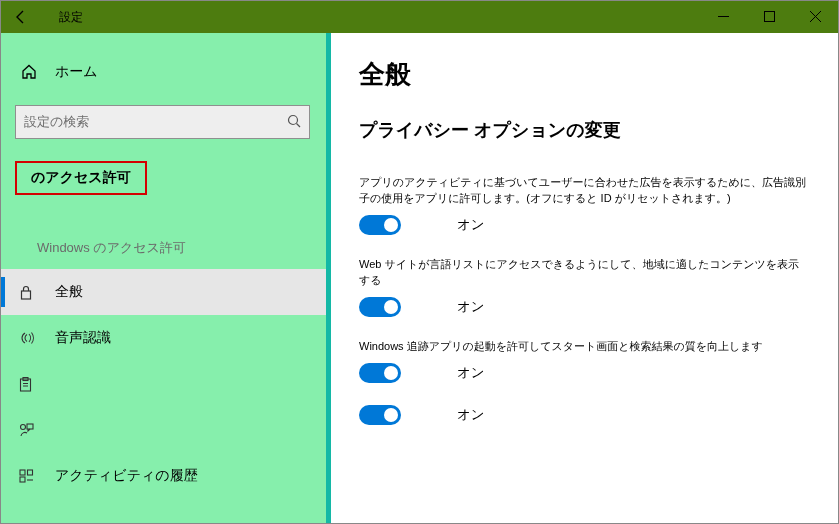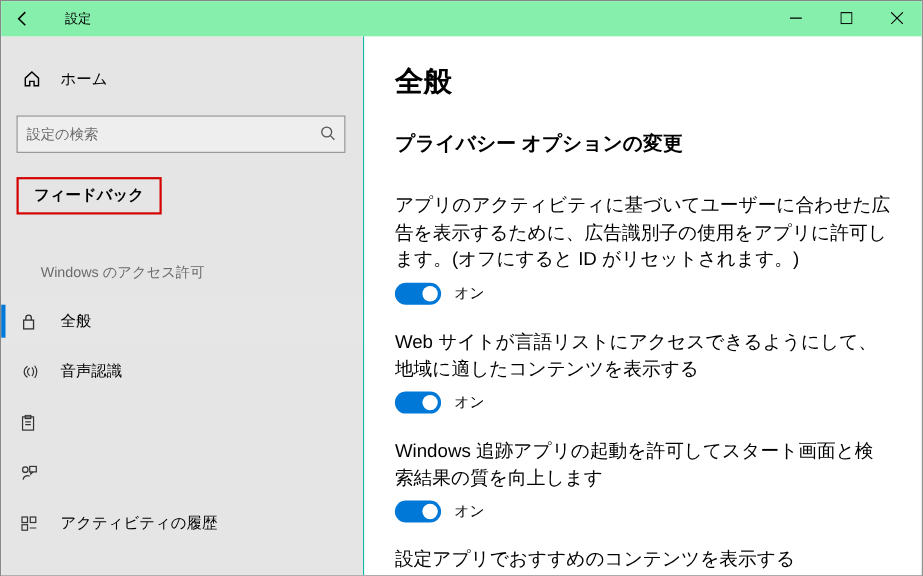--- a/index.html
+++ b/index.html
@@ -11,21 +11,21 @@
     background: #fff;
     width: 839px;
     height: 524px;
     overflow: hidden;
     border: 1px solid #888;
   }
   .titlebar {
     display: flex;
     align-items: center;
     height: 32px;
-    background: #86efac;
+    background: #4d7c0f;
     position: relative;
   }
   .back-btn {
     width: 40px;
     height: 32px;
     display: flex;
     align-items: center;
     justify-content: center;
     font-size: 16px;
   }
@@ -49,23 +49,23 @@
     justify-content: center;
     font-size: 11px;
   }
   .win-ctrl svg { display:block; }
   .body {
     display: flex;
     height: calc(100% - 32px);
   }
   .sidebar {
     width: 330px;
-    background: #e5e5e5;
+    background: #86efac;
     padding-top: 24px;
-    border-right: 1px solid #14b8a6;
+    border-right: 5px solid #14b8a6;
   }
   .home-row {
     display: flex;
     align-items: center;
     padding: 6px 16px 10px 20px;
   }
   .home-row .icon { width: 22px; display:flex; align-items:center; }
   .home-row .label { margin-left: 12px; font-size: 14px; }
   .search-box {
     margin: 14px 16px 10px 14px;
@@ -121,25 +121,25 @@
   }
   .section-subtitle {
     font-size: 18px;
     font-weight: 600;
     margin-bottom: 33px;
   }
   .setting {
     margin-bottom: 22px;
   }
   .setting .desc {
-    font-size: 17px;
+    font-size: 11px;
     line-height: 1.45;
     margin-bottom: 8px;
   }
-  .toggle-row { display:flex; align-items:center; }
+  .toggle-row { display:flex; align-items:center;gap:44px; }
   .toggle {
     width: 42px;
     height: 20px;
     border-radius: 10px;
     background: #0078d7;
     position: relative;
     margin-right: 12px;
   }
   .toggle::after {
     content:"";
@@ -193,21 +193,21 @@
     </div>
     <div class="search-box">
       <span class="placeholder">設定の検索</span>
       <span class="sicon">
         <svg width="14" height="14" viewBox="0 0 14 14">
             <circle cx="6" cy="6" r="4.5" stroke="#555" stroke-width="1.2" fill="none"></circle>
             <line x1="9.5" y1="9.5" x2="13" y2="13" stroke="#555" stroke-width="1.2"></line>
           </svg>
       </span>
     </div>
-    <div class="category-pill">フィードバック</div>
+    <div class="category-pill">のアクセス許可</div>
     <div class="perm-heading">Windows のアクセス許可</div>
 
     <div class="nav-item selected">
       <span class="icon">
         <svg width="14" height="15" viewBox="0 0 14 15">
             <rect x="2.5" y="6" width="9" height="8" stroke="#333" stroke-width="1.2" fill="none"></rect>
             <path d="M4.5 6 V4 a2.5 2.5 0 0 1 5 0 V6" stroke="#333" stroke-width="1.2" fill="none"></path>
           </svg>
       </span>
       <span class="label">全般</span>
@@ -275,20 +275,19 @@
 
     <div class="setting">
       <div class="desc">Windows 追跡アプリの起動を許可してスタート画面と検索結果の質を向上します</div>
       <div class="toggle-row">
         <div class="toggle"></div>
         <div class="toggle-label">オン</div>
       </div>
     </div>
 
     <div class="setting">
-      <div class="desc">設定アプリでおすすめのコンテンツを表示する</div>
       <div class="toggle-row">
         <div class="toggle"></div>
         <div class="toggle-label">オン</div>
       </div>
     </div>
   </div>
 </div>
 
 </body></html>

